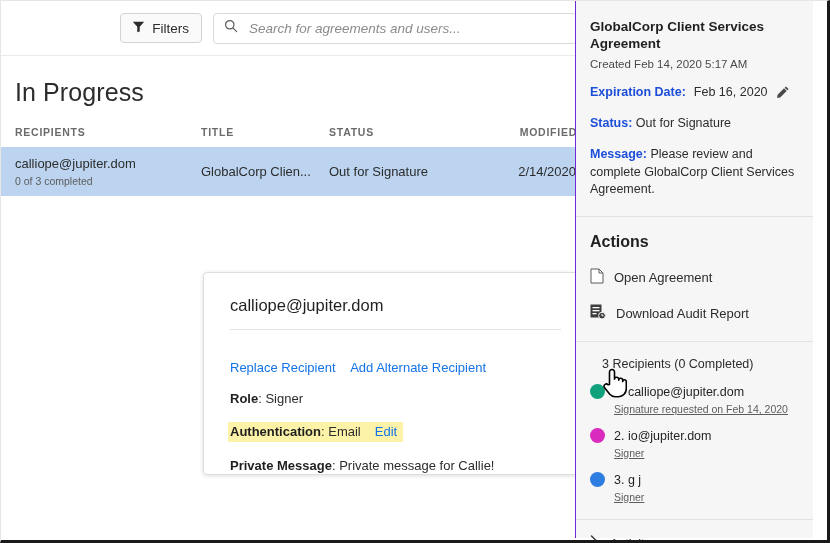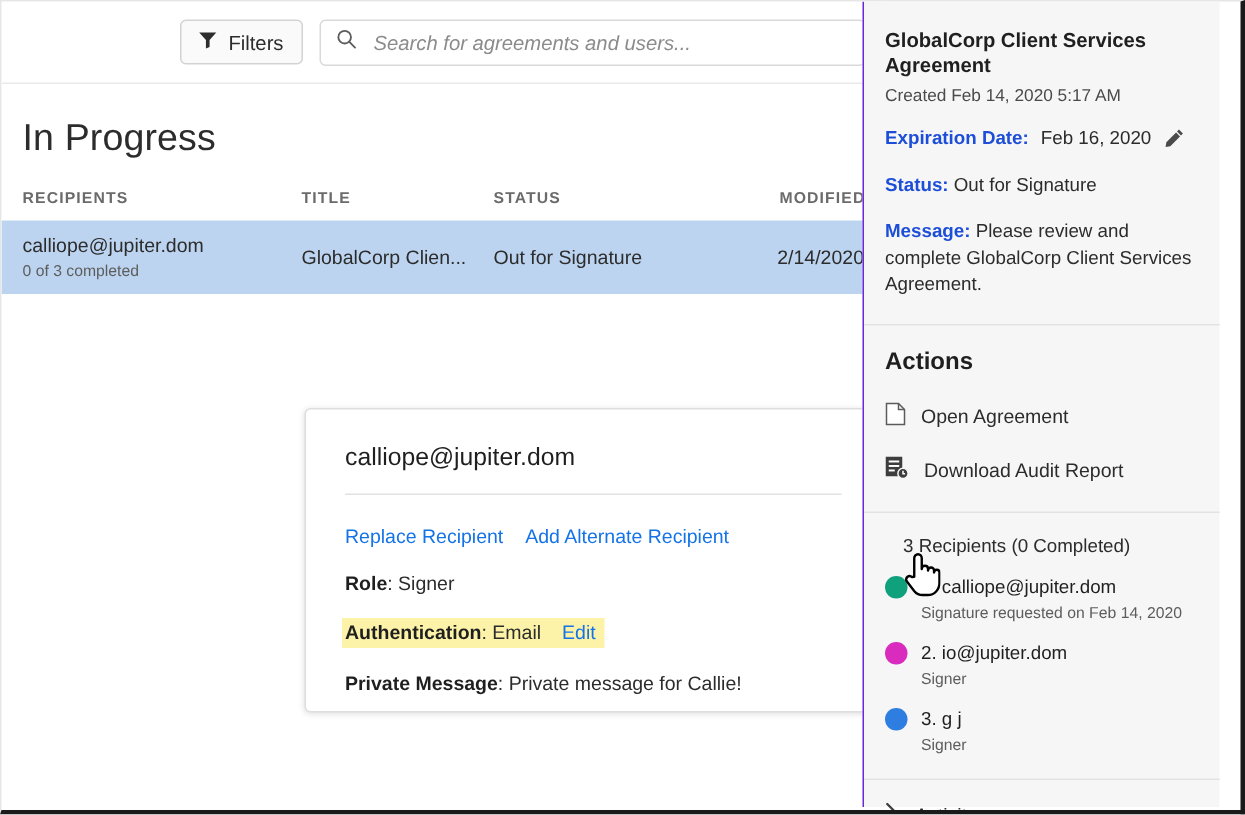--- a/index.html
+++ b/index.html
@@ -122,21 +122,21 @@
     transform: rotate(45deg);
   }
   #popup-inner { padding: 23px 24px 0 26px; position: relative; }
   #popup-email {
     font-size: 16.5px;
     color: #1f1f1f;
     font-weight: 400;
     padding-bottom: 14px;
     border-bottom: 1px solid #e2e2e2;
   }
-  .popup-links { margin-top: 20px; font-size: 13px; }
+  .popup-links { margin-top: 30px; font-size: 13px; }
   .popup-links a {
     color: #1473e6;
     text-decoration: none;
     cursor: pointer;
   }
   .popup-links a + a { margin-left: 11px; }
   .popup-row { margin-top: 16px; font-size: 13px; color: #2c2c2c; }
   .popup-row b { color: #1f1f1f; font-weight: 700; }
   .popup-row.highlight {
     background: #fdf3a8;
@@ -180,21 +180,21 @@
     display: flex; align-items: center; gap: 10px;
     margin-top: 17px;
     font-size: 13px; color: #2c2c2c;
     cursor: pointer;
   }
 
   #recip-head { font-size: 12.5px; color: #2c2c2c; padding-top: 15px; margin-left: 12px; }
   .recip-item { display: flex; gap: 9px; margin-top: 11px; cursor: pointer; }
   .dot { width: 15px; height: 15px; border-radius: 50%; flex: 0 0 15px; margin-top: 2px; }
   .recip-name { font-size: 12.5px; color: #1f1f1f; line-height: 1.2; }
-  .recip-meta { font-size: 10.5px; color: #5d5d5d; margin-top: 3px; }
+  .recip-meta { font-size: 10.5px; color: #5d5d5d; margin-top: 3px; text-decoration: underline; }
 
   #activity-row {
     display: flex; align-items: center; gap: 11px;
     padding: 15px 0 0 14px;
     font-size: 13px; color: #2c2c2c;
     cursor: pointer;
   }
 
   
   #cursor {

